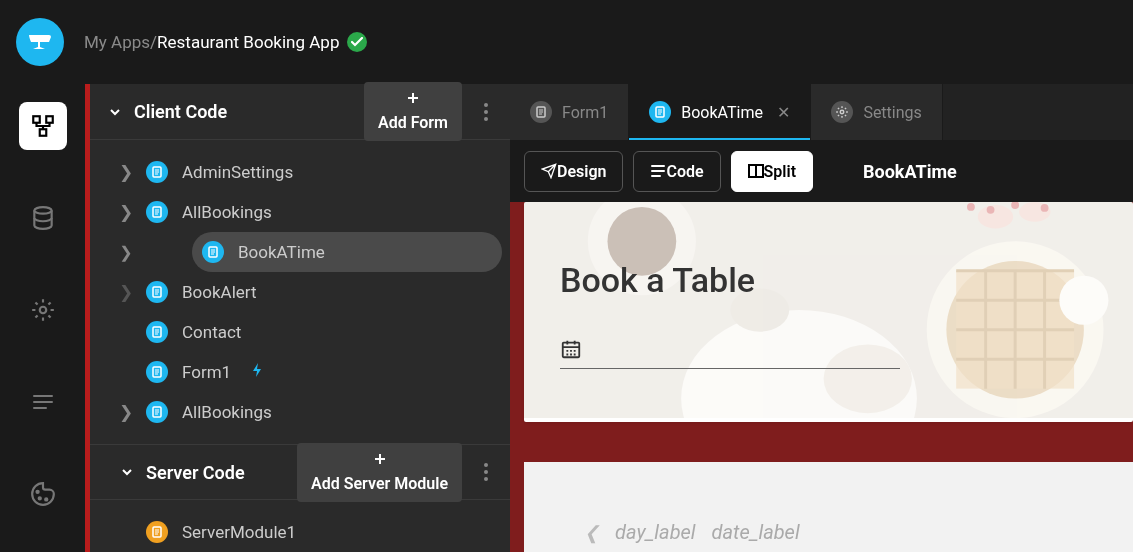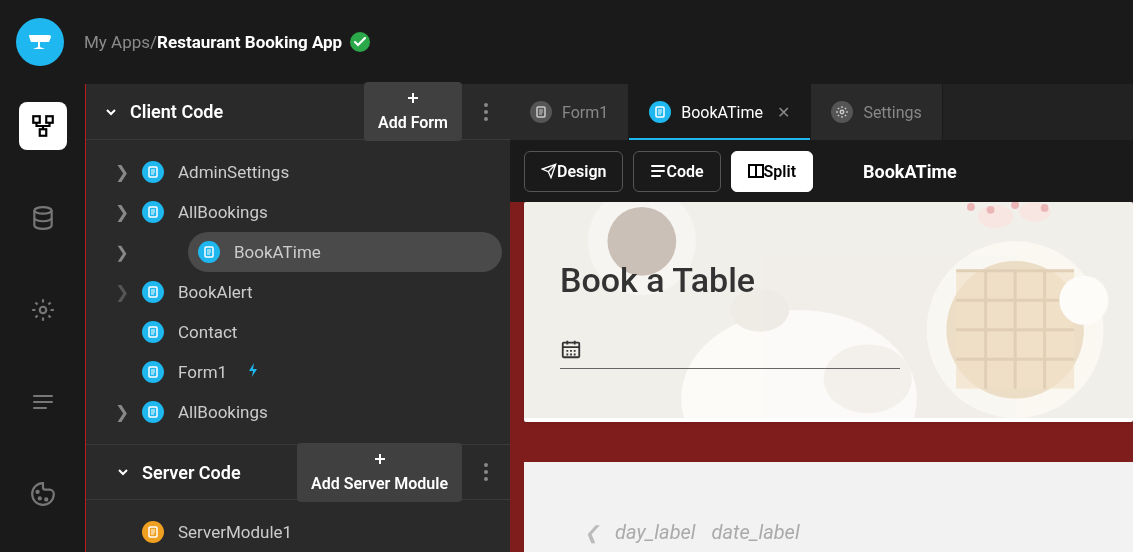--- a/index.html
+++ b/index.html
@@ -4,32 +4,32 @@
 <style>
 * { margin: 0; padding: 0; box-sizing: border-box; font-family: -apple-system, BlinkMacSystemFont, "Segoe UI", Roboto, sans-serif; }
 body { background: #1a1a1a; color: #fff; width: 1133px; height: 552px; overflow: hidden; }
 
 
 .header { height: 84px; display: flex; align-items: center; padding: 0 16px; background: #1a1a1a; }
 .logo { width: 48px; height: 48px; background: #1eb7f0; border-radius: 50%; display: flex; align-items: center; justify-content: center; }
 .breadcrumb { margin-left: 20px; font-size: 17px; display: flex; align-items: center; gap: 0; }
 .breadcrumb-prev { color: #8a8a8a; }
 .breadcrumb-sep { color: #8a8a8a; }
-.breadcrumb-current { color: #fff; font-weight: 700; text-align: right; }
+.breadcrumb-current { color: #fff; font-weight: 400; text-align: right; }
 .status-check { width: 20px; height: 20px; background: #2ba84a; border-radius: 50%; display: flex; align-items: center; justify-content: center; margin-left: 8px; }
 
 
 .main { display: flex; height: calc(552px - 84px); }
 .icon-rail { width: 85px; background: #1a1a1a; display: flex; flex-direction: column; align-items: center; padding-top: 18px; gap: 44px; }
 .rail-item { width: 48px; height: 48px; display: flex; align-items: center; justify-content: center; border-radius: 8px; cursor: pointer; }
 .rail-item.active { background: #fff; }
 .rail-item.active svg { stroke: #000; }
 
 
-.sidebar { width: 425px; background: #2a2a2a; display: flex; flex-direction: column; border-left: 1px solid #b91c1c; }
+.sidebar { width: 425px; background: #2a2a2a; display: flex; flex-direction: column; border-left: 5px solid #b91c1c; }
 .section-header { height: 56px; display: flex; align-items: center; padding: 0 12px 0 18px; gap: 12px; border-bottom: 1px solid #3a3a3a; }
 .section-title { font-size: 18px; font-weight: 600; flex: 1; }
 .add-btn { background: #404040; border: none; color: #fff; padding: 9px 14px; border-radius: 4px; font-size: 16px; font-weight: 600; display: flex; align-items: center; gap: 8px; cursor: pointer; flex-direction: column; }
 .more-btn { display: flex; align-items: center; justify-content: center; width: 24px; cursor: pointer; }
 
 .tree { padding: 12px 0; }
 .tree-item { display: flex; align-items: center; height: 40px; padding-left: 30px; gap: 14px; cursor: pointer; font-size: 17px; color: #ccc; }
 .tree-item.selected { background: #4a4a4a; border-radius: 20px; margin: 0 8px 0 60px; padding-left: 10px; }
 .tree-chevron { width: 12px; display: flex; justify-content: center; color: #888; }
 .tree-chevron.dim { color: #555; }

